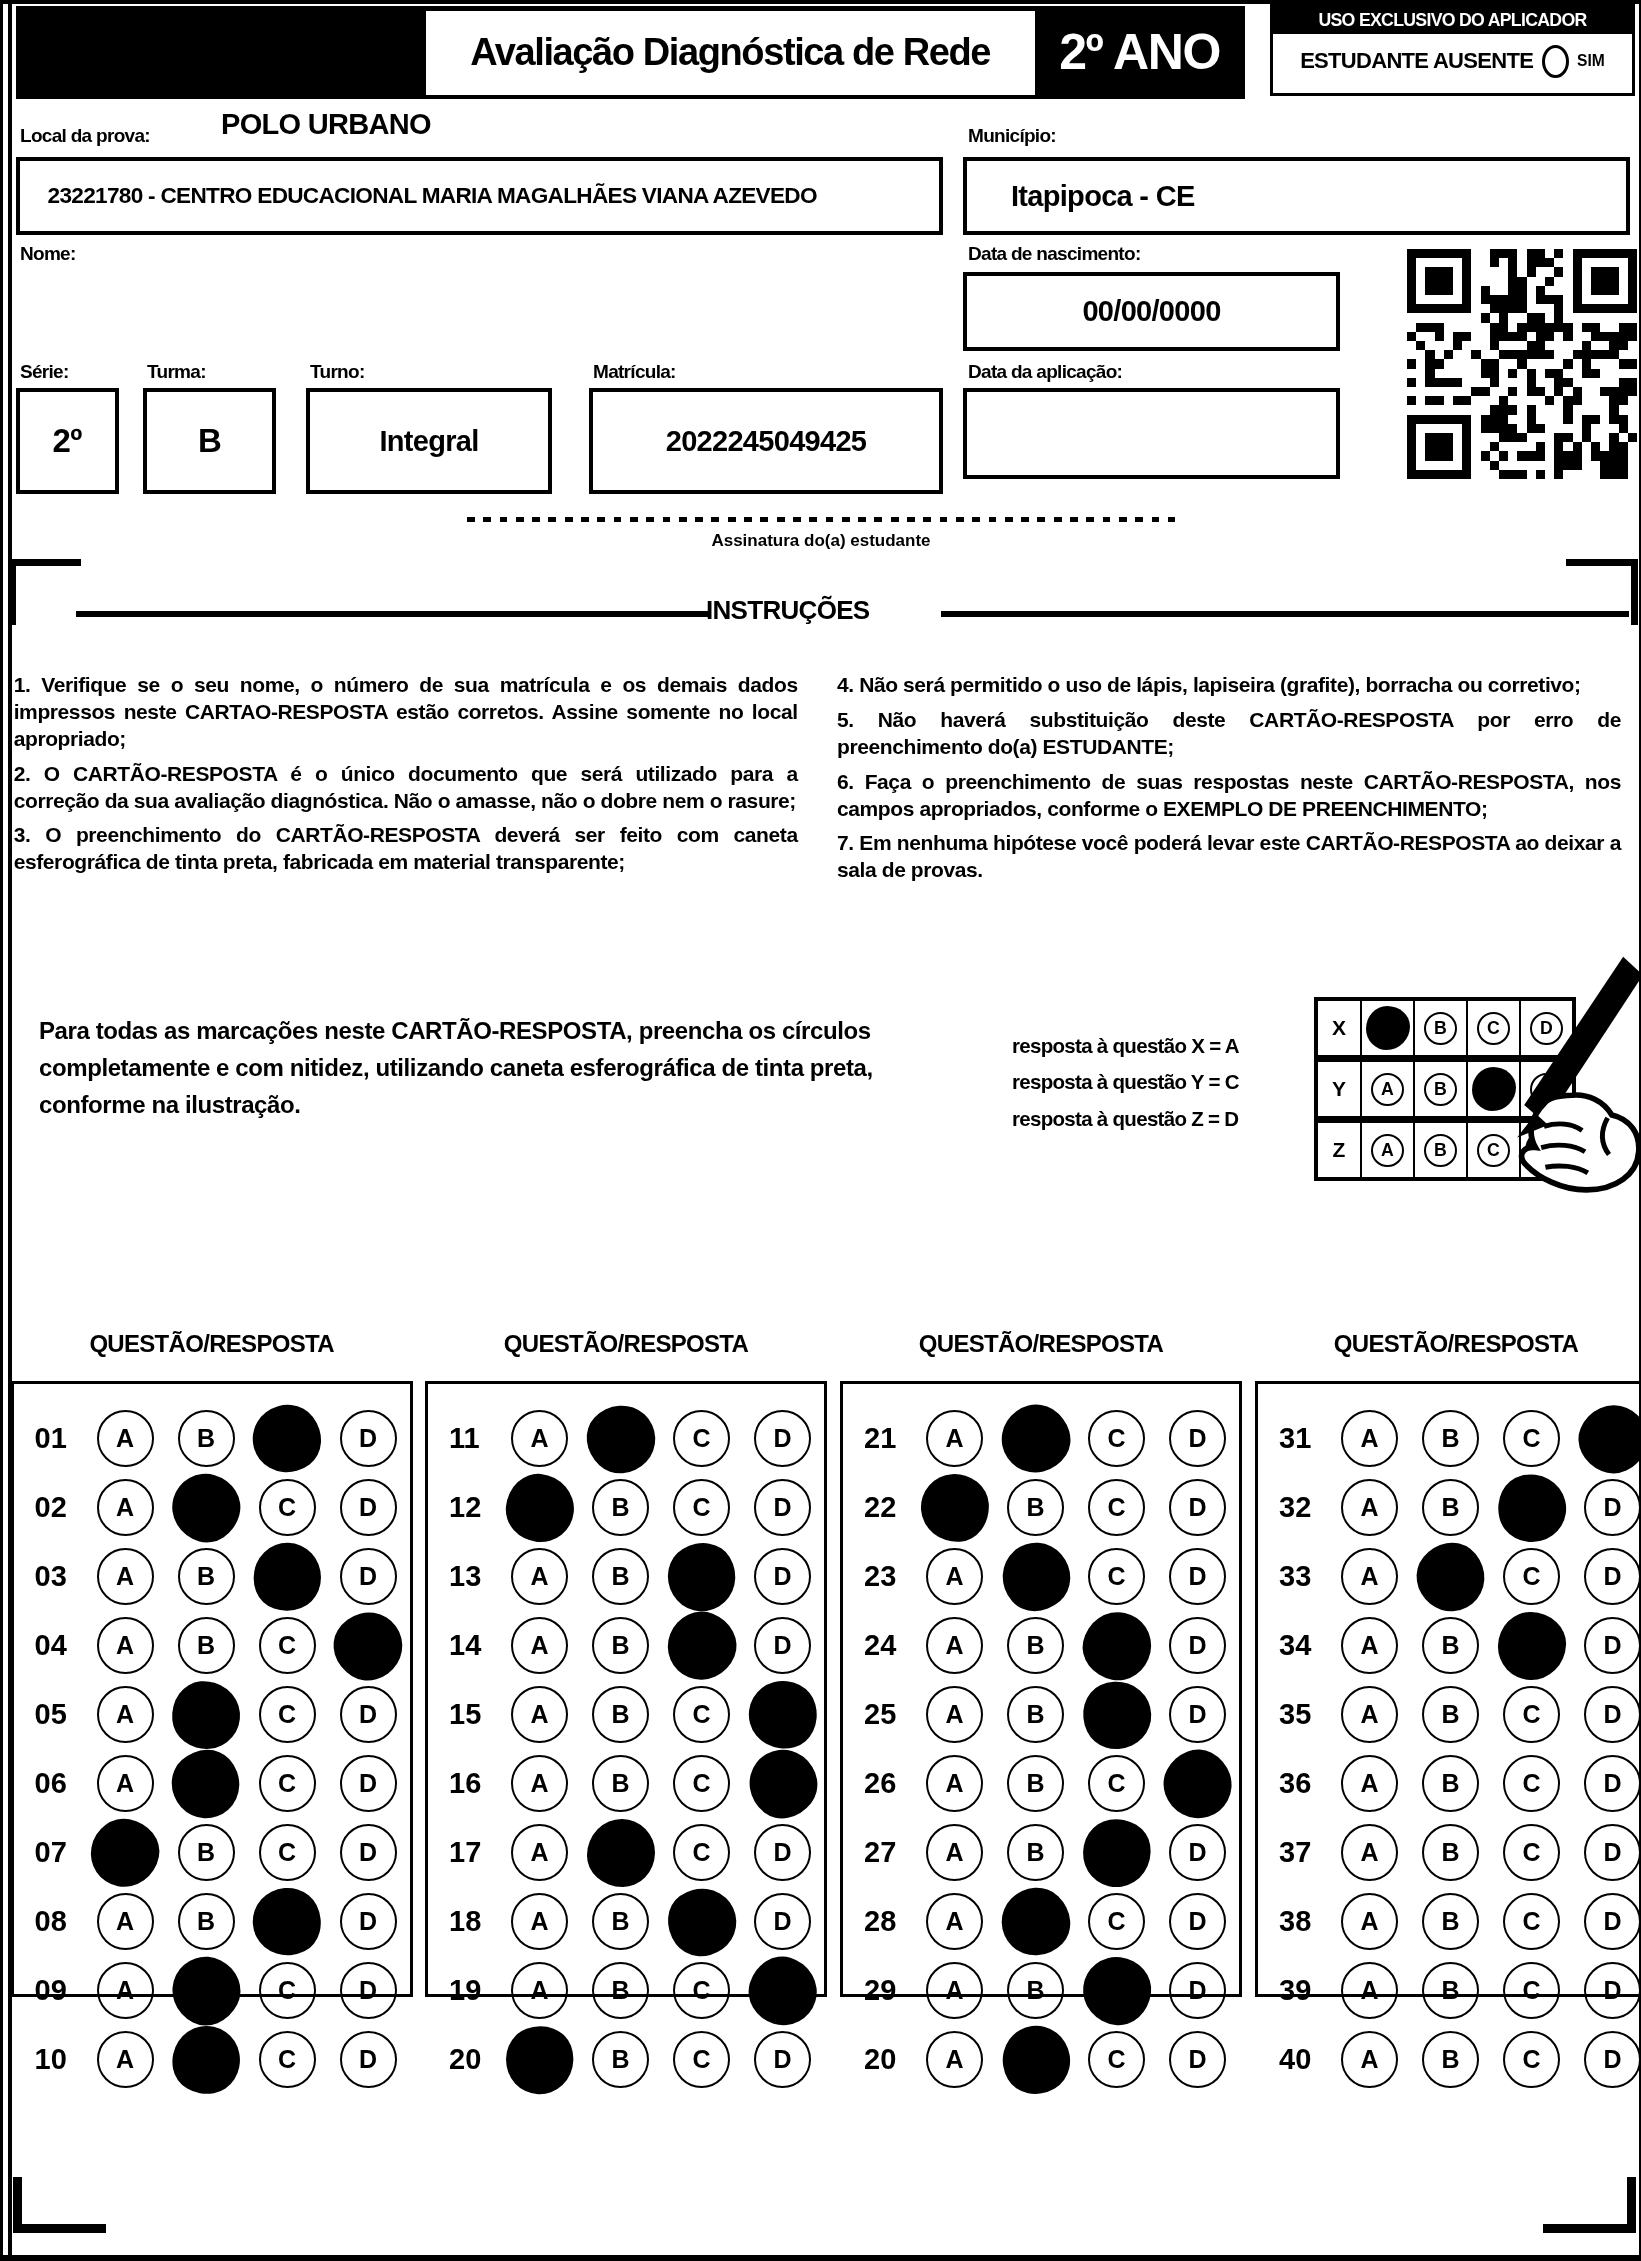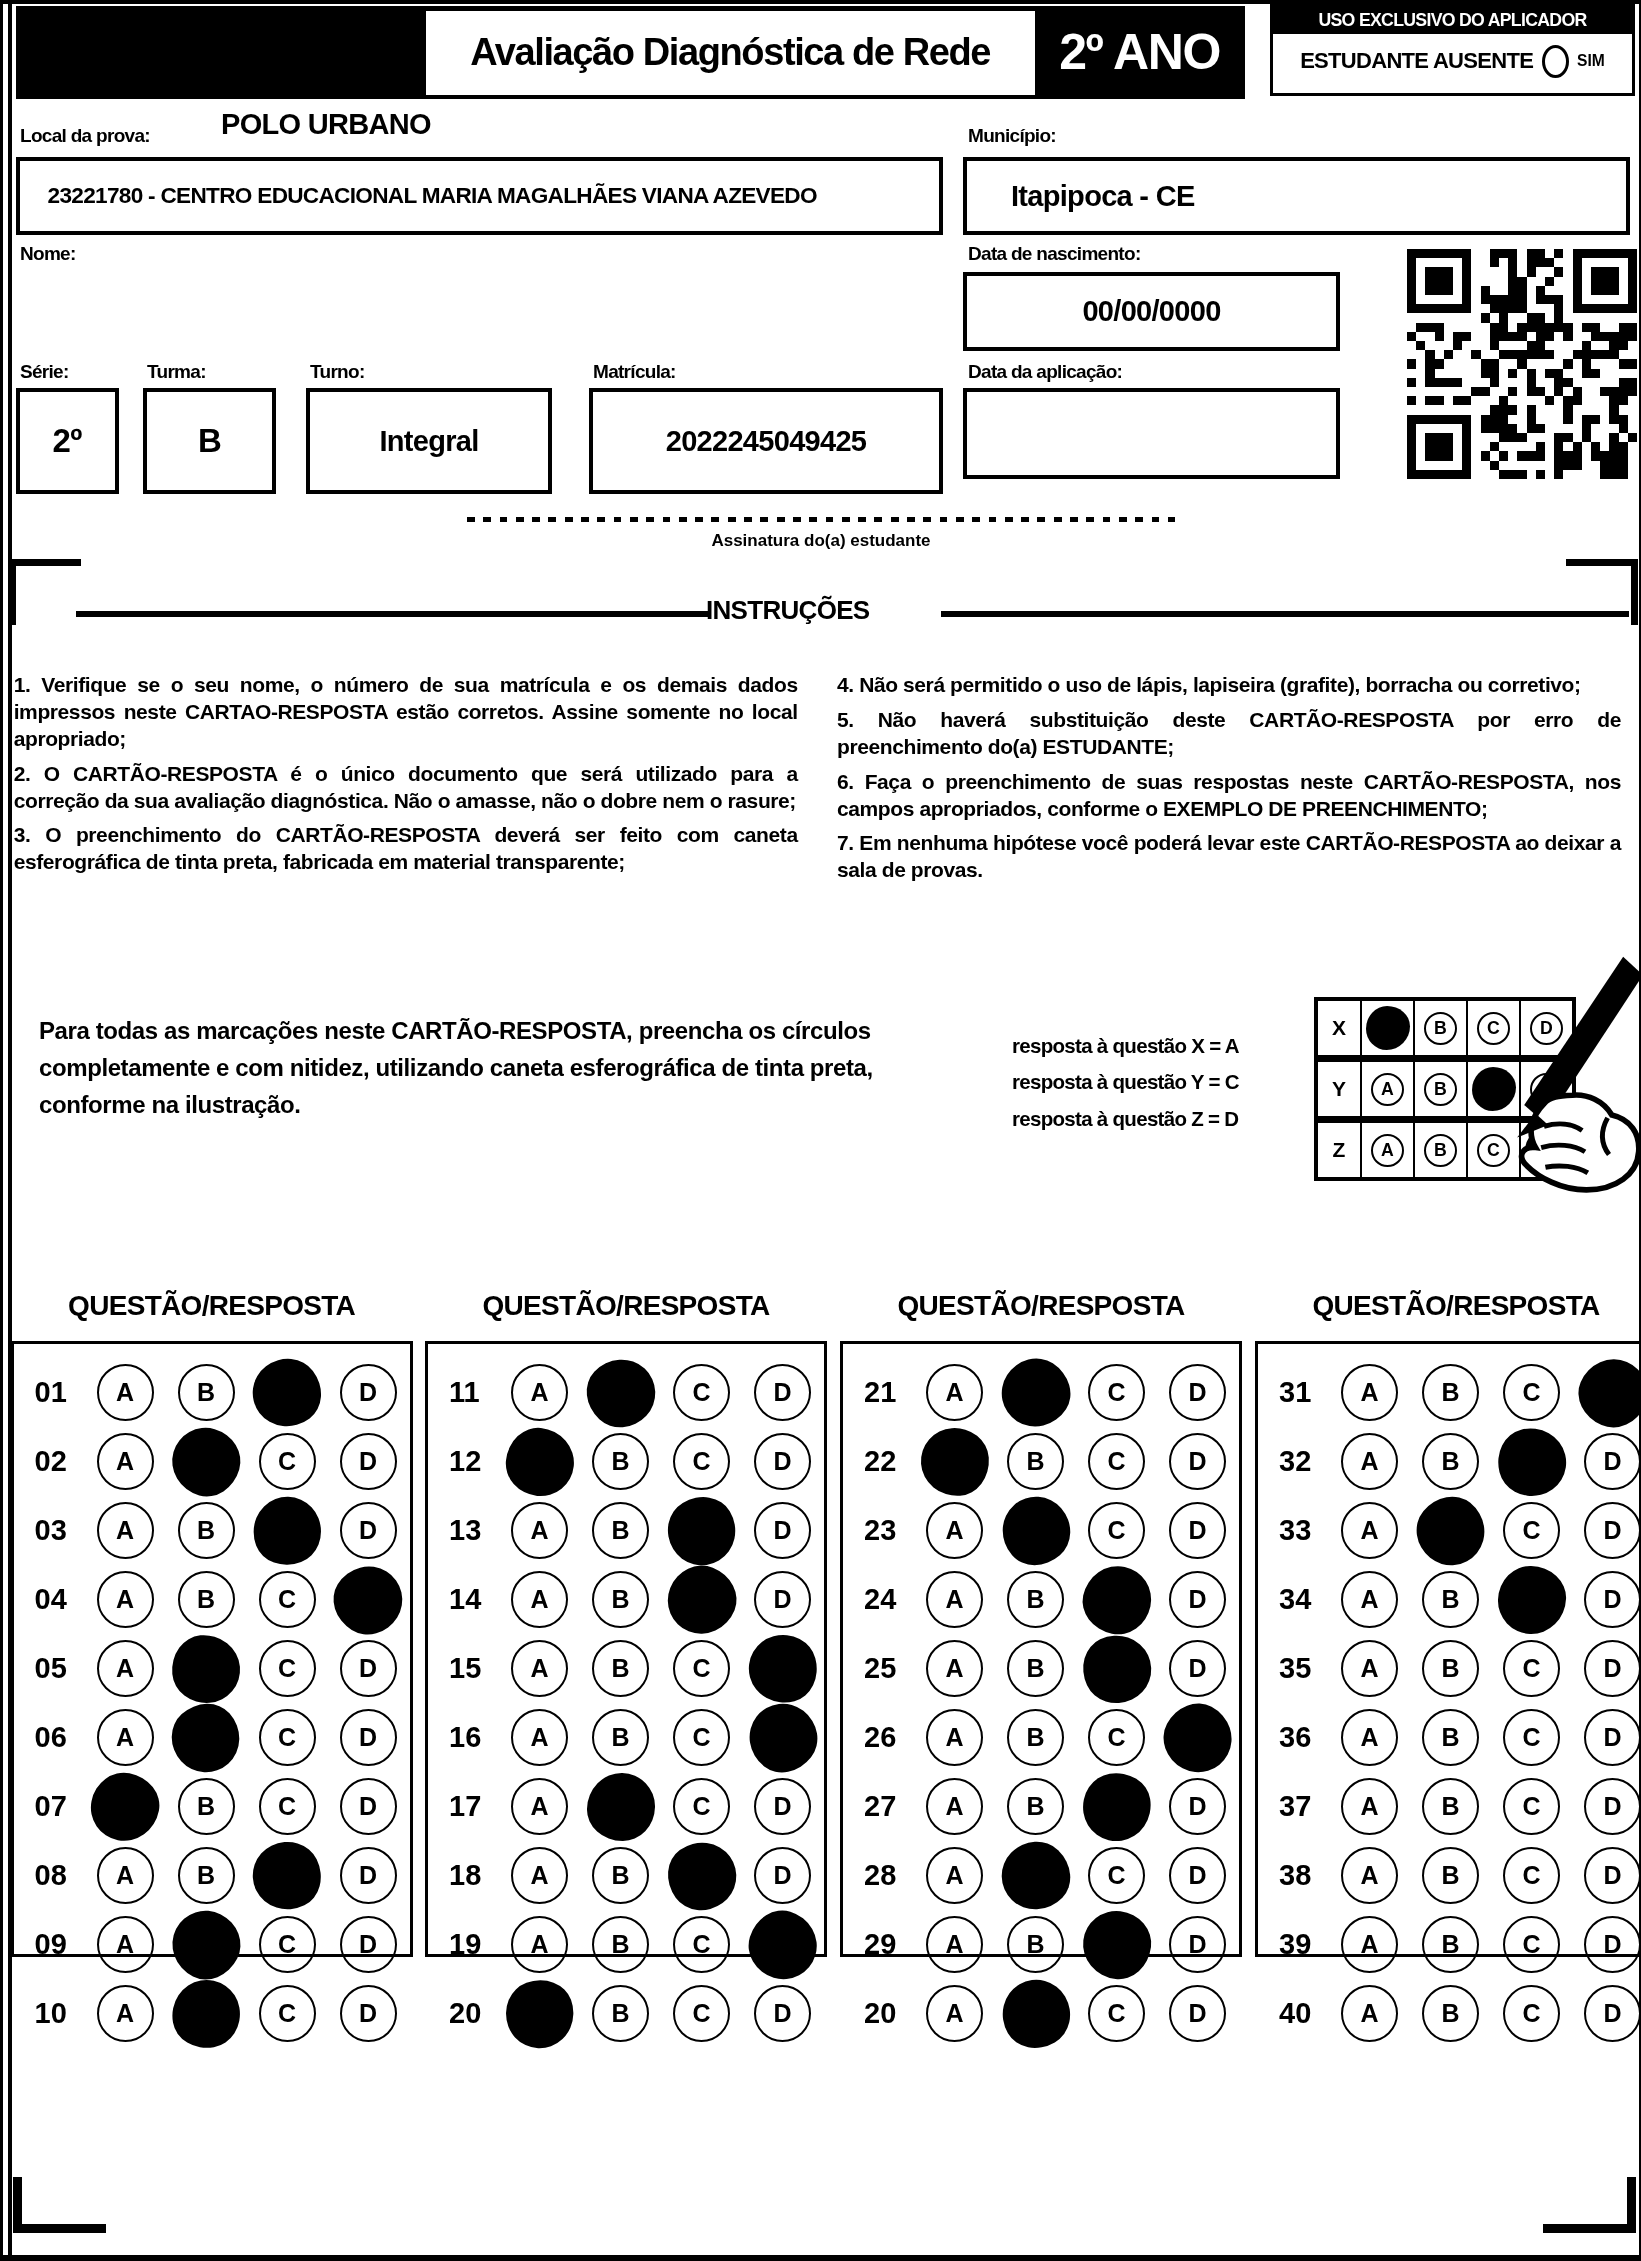--- a/index.html
+++ b/index.html
@@ -76,22 +76,22 @@
   .ex-cell{width:51px;border-right:2.8px solid #000;display:flex;align-items:center;
       justify-content:center;position:relative;}
   .ex-cell:last-child{border-right:none;}
   .ex-bubble{width:33px;height:33px;border:2.1px solid #000;border-radius:50%;display:flex;
       align-items:center;justify-content:center;font-size:17.7px;font-weight:bold;box-sizing:border-box;}
   .blob{position:absolute;background:#000;left:50%;top:50%;}
   .ex-cell .blob{width:44px;height:44px;margin:-22px 0 0 -22px;border-radius:48% 52% 53% 47% / 52% 46% 54% 48%;}
   .hand{position:absolute;left:1438px;top:955px;width:212px;height:255px;}
   
   .ans-col{position:absolute;top:1290px;width:402px;}
-  .ans-head{text-align:center;font-size:28px;font-weight:bold;letter-spacing:-0.7px;height:51px;}
-  .ans-box{border:3.5px solid #000;height:616px;padding-top:14px;box-sizing:border-box;}
+  .ans-head{text-align:center;font-size:24px;font-weight:bold;letter-spacing:-0.7px;height:51px;margin-top:40px;}
+  .ans-box{border:3.5px solid #000;height:616px;padding-top:20px;box-sizing:border-box;}
   .ans-row{display:flex;align-items:center;height:69px;padding-left:21px;}
   .qnum{width:62px;font-size:29px;font-weight:bold;}
   .bubbles{display:flex;gap:24px;}
   .bubble{position:relative;width:57px;height:57px;border:2.8px solid #000;border-radius:50%;
       display:flex;align-items:center;justify-content:center;font-size:25px;font-weight:bold;box-sizing:border-box;}
   .bubble .blob{width:68px;height:68px;margin:-34px 0 0 -34px;
       border-radius:47% 53% 51% 49% / 51% 46% 54% 49%;}
   .bubble.filled .blet{visibility:hidden;}
 </style>
 </head>

